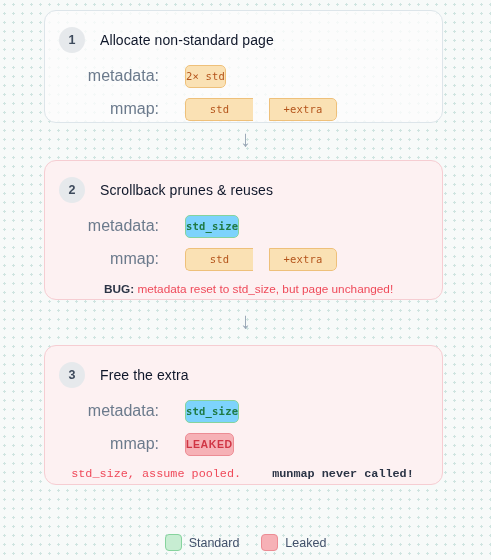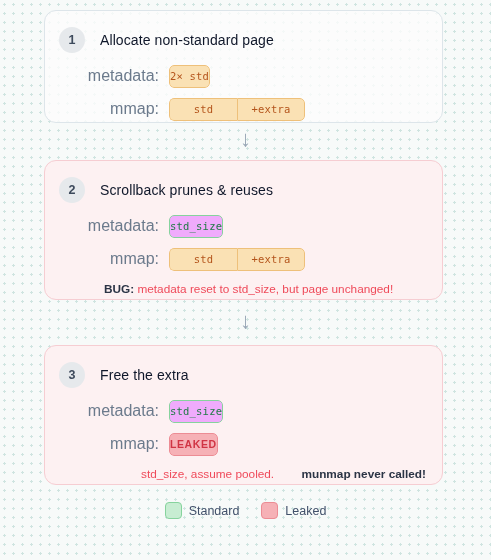--- a/index.html
+++ b/index.html
@@ -105,32 +105,34 @@
   }
   .seg {
     display: flex;
     align-items: center;
     justify-content: center;
     font-family: "DejaVu Sans Mono", monospace;
     font-size: 10.5px;
     letter-spacing: 0.2px;
     box-sizing: border-box;
     white-space: nowrap;
+    margin-left: 16px;
   }
 
   
   .seg.orange {
     background: #fae1b4;
     border: 1px solid #eec07a;
     color: #b4541b;
   }
   .seg.green {
-    background: #f0abfc;
+    background: #7dd3fc;
     border: 1px solid #86d39d;
     color: #1f7a44;
+    font-weight: bold;
   }
   .seg.red {
     background: #f6b1b6;
     border: 1px solid #ec8c94;
     color: #d03544;
     font-family: "Liberation Sans", sans-serif;
     font-weight: bold;
     font-size: 10.5px;
     letter-spacing: 0.6px;
   }
@@ -155,21 +157,22 @@
   
   .note {
     margin-top: 9px;
     padding-left: 21px;
     font-size: 11.8px;
     color: #ef4a5a;
     white-space: nowrap;
   }
   .note.center {
     padding-left: 0;
-    text-align: right;
+    text-align: center;
+    font-family: Liberation Mono, monospace;
   }
   .note b {
     color: #2b3445;
     font-weight: bold;
     padding-left: 24px;
   }
 
   
   .arrow {
     position: absolute;
@@ -179,21 +182,21 @@
     color: #98a6b5;
     font-size: 22px;
     line-height: 1;
   }
   .arrow-1 { top: 128px; }
   .arrow-2 { top: 310px; }
 
   
   .legend {
     position: absolute;
-    top: 502px;
+    top: 534px;
     left: 0;
     width: 491px;
     display: flex;
     justify-content: center;
     align-items: center;
     gap: 22px;
   }
   .legend-item {
     display: flex;
     align-items: center;

